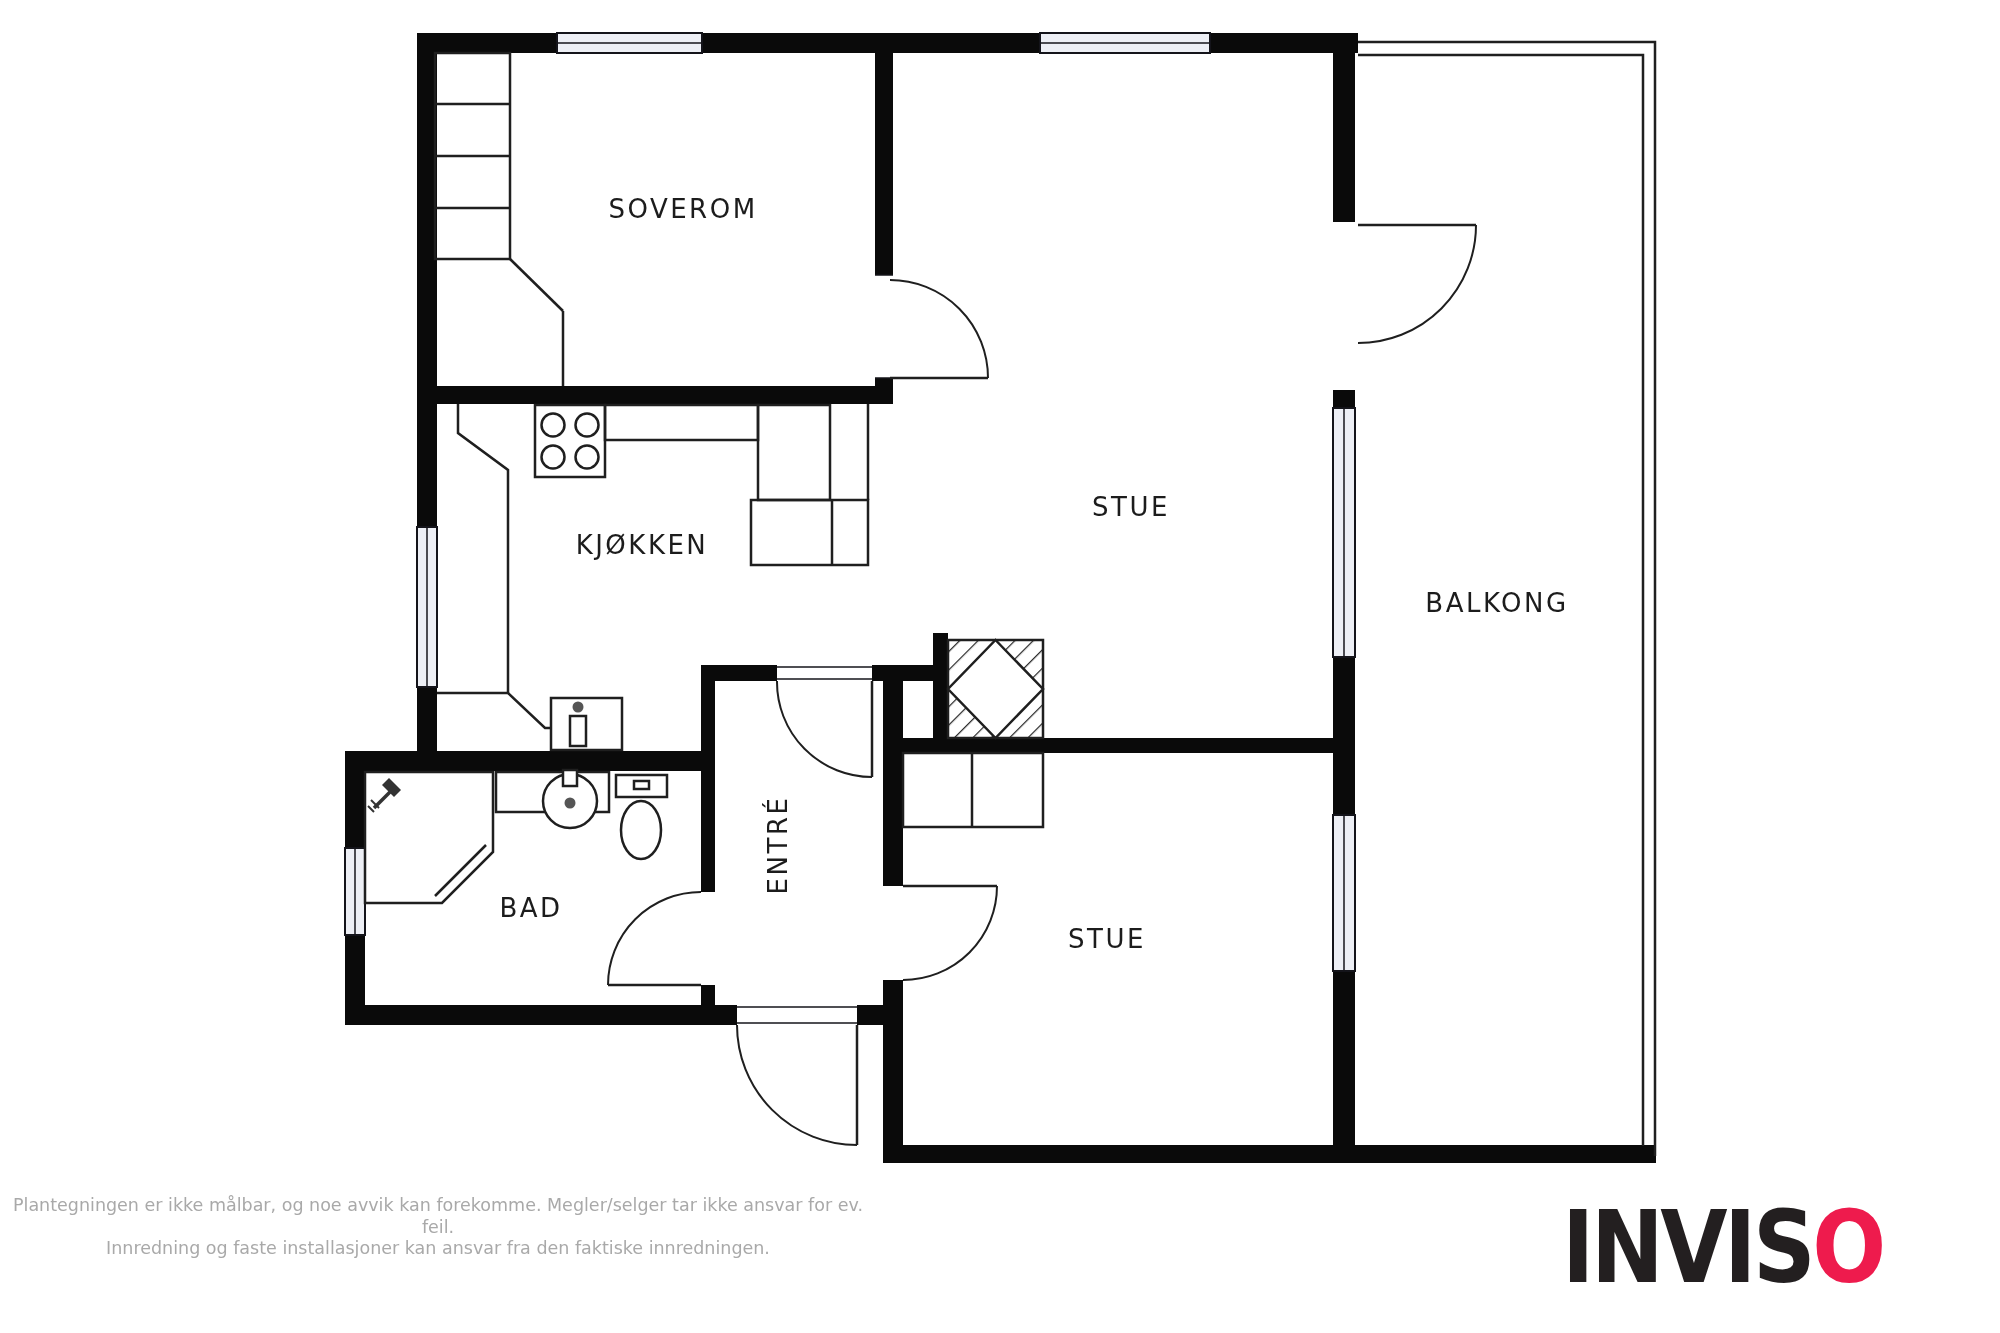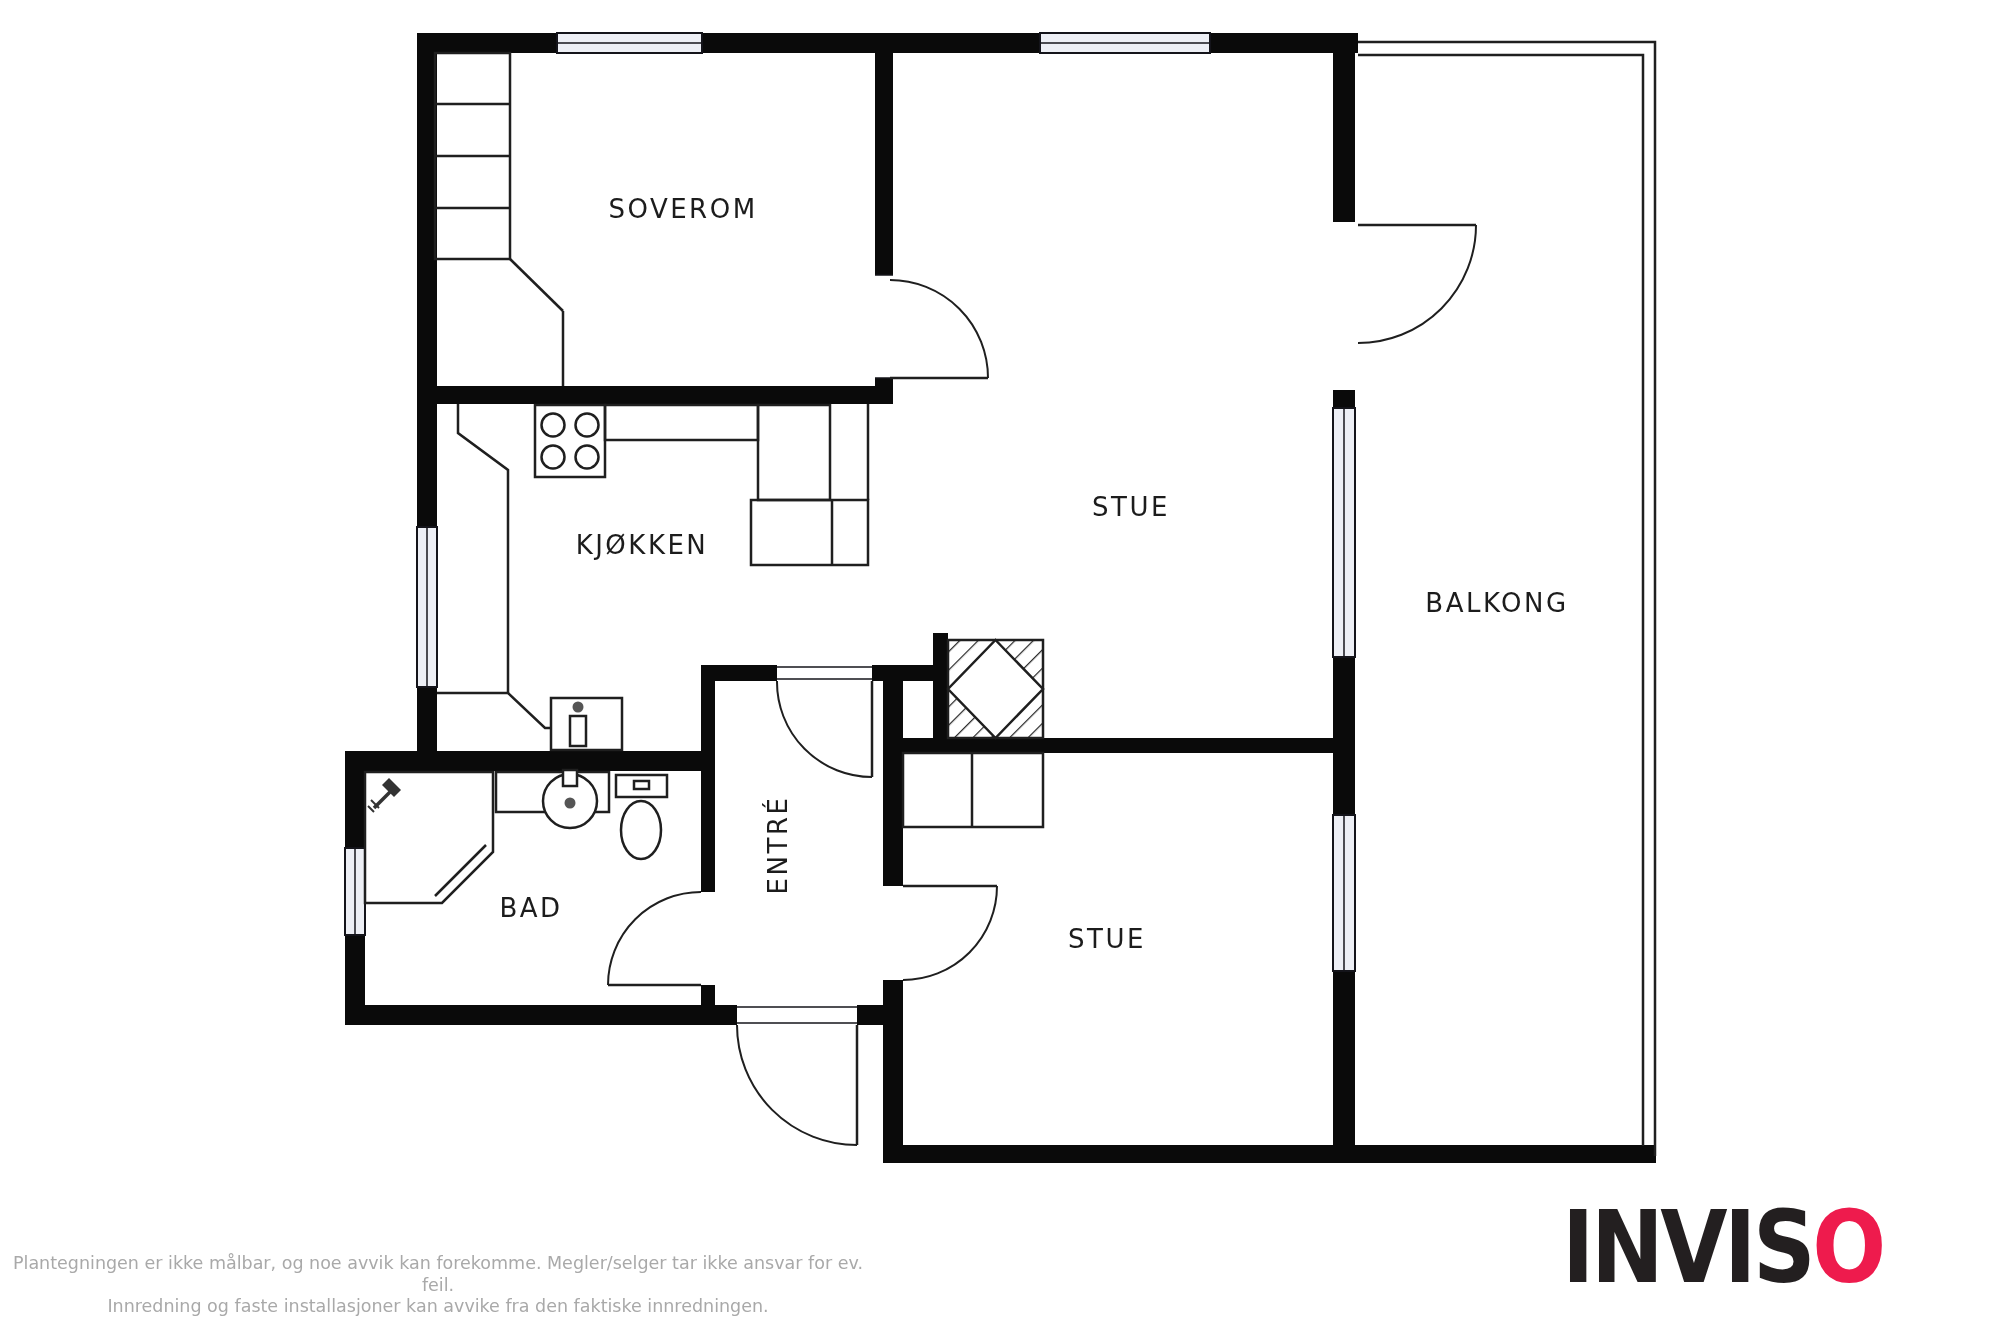--- a/index.html
+++ b/index.html
@@ -5,21 +5,21 @@
   html,body{margin:0;padding:0;background:#ffffff;}
   body{width:2000px;height:1333px;position:relative;font-family:"DejaVu Sans",sans-serif;overflow:hidden;}
   #plan{position:absolute;left:0;top:0;}
   .room-label{font-size:26px;letter-spacing:2.5px;fill:#1c1c1c;font-family:"DejaVu Sans",sans-serif;}
   .wall{fill:#0a0a0a;}
   .thin{stroke:#1f1f1f;stroke-width:2.5;fill:none;}
   .thin-f{stroke:#1f1f1f;stroke-width:2.5;fill:#ffffff;}
   .arc{stroke:#1f1f1f;stroke-width:2;fill:none;}
   .win{fill:#edeff5;stroke:#14141a;stroke-width:2;}
   .winline{stroke:#14141a;stroke-width:1.5;}
-  #footer-disclaimer{position:absolute;left:0px;top:1253px;width:876px;text-align:center;
+  #footer-disclaimer{position:absolute;left:0px;top:1195px;width:876px;text-align:center;
     color:#a9a9a9;font-size:17.5px;line-height:21.5px;font-family:"DejaVu Sans",sans-serif;}
   #logo{position:absolute;left:1562px;top:1198px;font-weight:bold;font-size:100px;line-height:1;
     letter-spacing:-4px;transform:scaleX(0.87);transform-origin:left top;white-space:nowrap;
     font-family:"DejaVu Sans",sans-serif;}
   #logo .black{color:#231f20;}
   #logo .red{color:#ee1b4d;}
 </style>
 </head>
 <body>
 
@@ -226,18 +226,18 @@
     <text class="room-label" x="1497" y="612" text-anchor="middle">BALKONG</text>
     <text class="room-label" x="642" y="554" text-anchor="middle">KJØKKEN</text>
     <text class="room-label" x="531" y="917" text-anchor="middle">BAD</text>
     <text class="room-label" transform="translate(787,845) rotate(-90)" text-anchor="middle">ENTRÉ</text>
     <text class="room-label" x="1107" y="948" text-anchor="middle">STUE</text>
   </g>
 </svg>
 
 <div id="footer-disclaimer">
   <div>Plantegningen er ikke målbar, og noe avvik kan forekomme. Megler/selger tar ikke ansvar for ev. feil.</div>
-  <div>Innredning og faste installasjoner kan avvike fra den faktiske innredningen.</div>
+  <div>Innredning og faste installasjoner kan ansvar fra den faktiske innredningen.</div>
 </div>
 
 <div id="logo">
   <span class="black">INVIS</span><span class="red">O</span>
 </div>
 
 </body></html>

